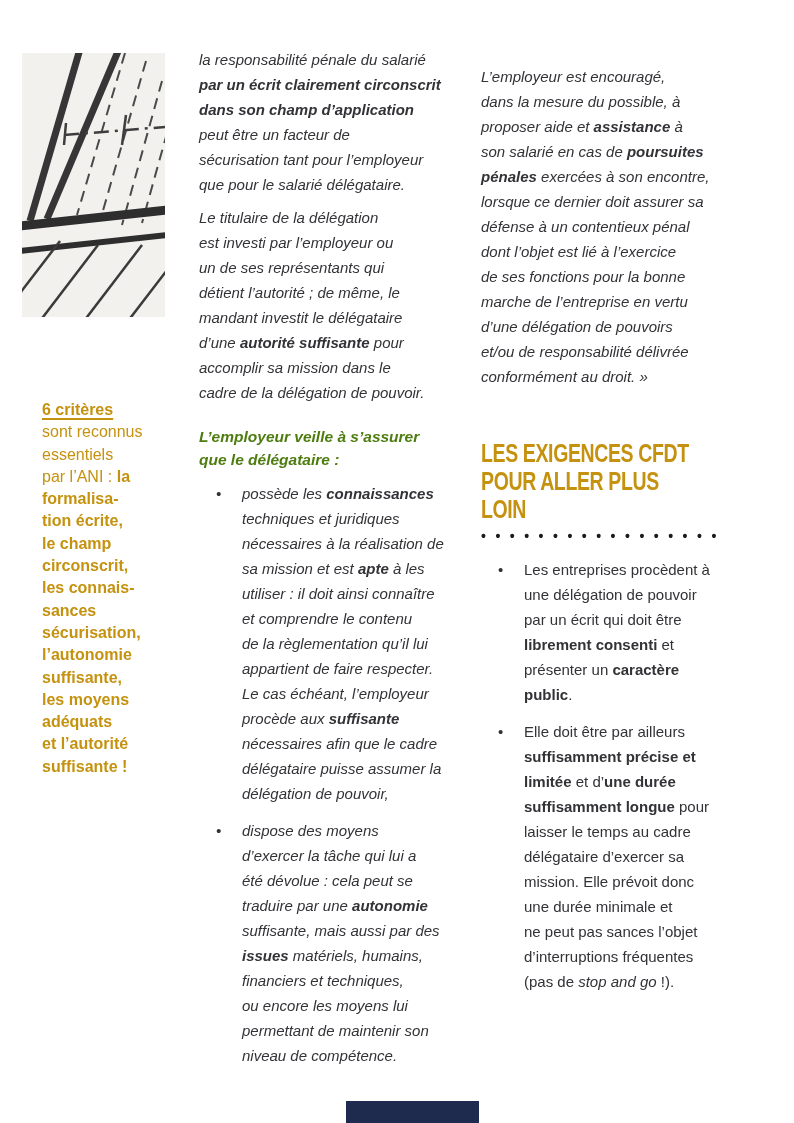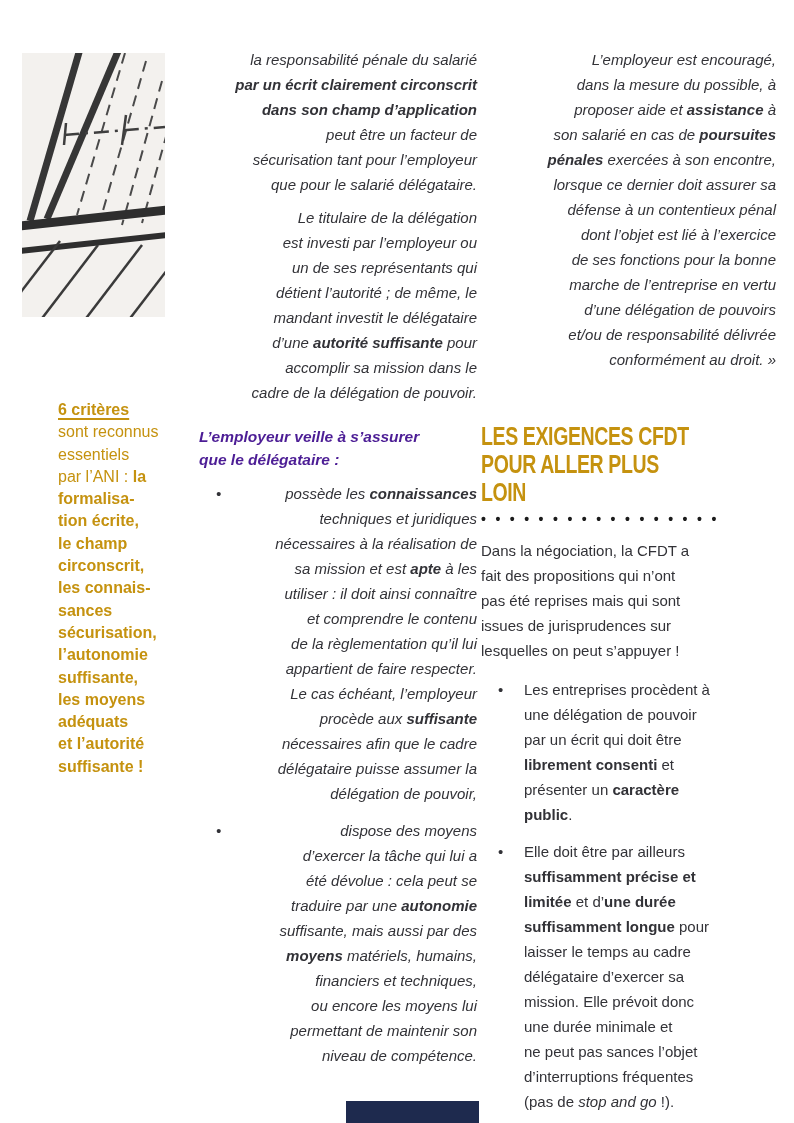--- a/index.html
+++ b/index.html
@@ -3,36 +3,36 @@
 <meta charset="utf-8">
 <style>
   html,body{margin:0;padding:0;}
   body{
     width:794px;height:1123px;position:relative;background:#ffffff;
     font-family:"Liberation Sans","DejaVu Sans",sans-serif;
     color:#323237;overflow:hidden;
   }
   .col{position:absolute;top:0;}
   .col.middle{left:199px;width:278px;padding-top:47px;}
-  .col.right{left:481px;width:295px;padding-top:47px;}
+  .col.right{left:481px;width:295px;padding-top:64px;}
   .body-text{font-size:15px;line-height:25px;color:#323237;}
-  .italic{font-style:italic;text-align:right;}
+  .italic{font-style:italic;}
   .runs{white-space:pre-line;}
   .run-b{font-weight:bold;}
   .run-i{font-style:italic;margin-top:48px;}
   .run-u{text-decoration:underline;text-underline-offset:3px;text-decoration-thickness:2px;}
   .subheading{
     margin-top:20px;font-size:15.5px;line-height:23px;
-    font-weight:bold;font-style:italic;white-space:pre-line;color:#4c1d95;
+    font-weight:bold;font-style:italic;white-space:pre-line;color:#4d7c0f;
   }
   .bullet{position:relative;padding-left:43px;margin-top:11px;}
   .bullet .marker{position:absolute;left:17px;top:0;}
   .gold-note{
     position:absolute;left:42px;top:399px;width:154px;
-    font-size:16px;line-height:22.3px;color:#c5920f;white-space:pre-line;margin-left:16px;
+    font-size:16px;line-height:22.3px;color:#c5920f;white-space:pre-line;
   }
   .section-heading{
     margin:50px 0 0 0;font-size:26px;line-height:28px;font-weight:bold;
     letter-spacing:-0.5px;color:#c5920f;white-space:pre-line;
     transform:scaleX(0.75);transform-origin:left top;
   }
   .dots-divider{
     margin-top:6px;font-size:14px;line-height:14px;letter-spacing:9.5px;
     color:#1b1b1b;font-weight:bold;
   }
@@ -115,21 +115,21 @@
 délégataire puisse assumer la
 délégation de pouvoir,</span></div>
   </div>
   <div class="bullet" style="margin-top:12px">
     <span class="marker body-text italic">•</span>
     <div class="body-text italic runs"><span>dispose des moyens
 d’exercer la tâche qui lui a
 été dévolue : cela peut se
 traduire par une </span><span class="run-b">autonomie</span><span>
 suffisante, mais aussi par des
-</span><span class="run-b">moyens</span><span> matériels, humains,
+</span><span class="run-b">issues</span><span> matériels, humains,
 financiers et techniques,
 ou encore les moyens lui
 permettant de maintenir son
 niveau de compétence.</span></div>
   </div>
 </div>
 
 <div class="col right">
   <div class="body-text italic runs"><span>L’employeur est encouragé,
 dans la mesure du possible, à
@@ -140,25 +140,20 @@
 défense à un contentieux pénal
 dont l’objet est lié à l’exercice
 de ses fonctions pour la bonne
 marche de l’entreprise en vertu
 d’une délégation de pouvoirs
 et/ou de responsabilité délivrée
 conformément au droit. »</span></div>
   <h2 class="section-heading">LES EXIGENCES CFDT
 POUR ALLER PLUS LOIN</h2>
   <div class="dots-divider">•••••••••••••••••</div>
-  <div class="body-text intro" style="white-space:pre-line">Dans la négociation, la CFDT a
-fait des propositions qui n’ont
-pas été reprises mais qui sont
-issues de jurisprudences sur
-lesquelles on peut s’appuyer !</div>
   <div class="bullet" style="margin-top:14px">
     <span class="marker body-text">•</span>
     <div class="body-text runs"><span>Les entreprises procèdent à
 une délégation de pouvoir
 par un écrit qui doit être
 </span><span class="run-b">librement consenti</span><span> et
 présenter un </span><span class="run-b">caractère
 public</span><span>.</span></div>
   </div>
   <div class="bullet" style="margin-top:12px">

